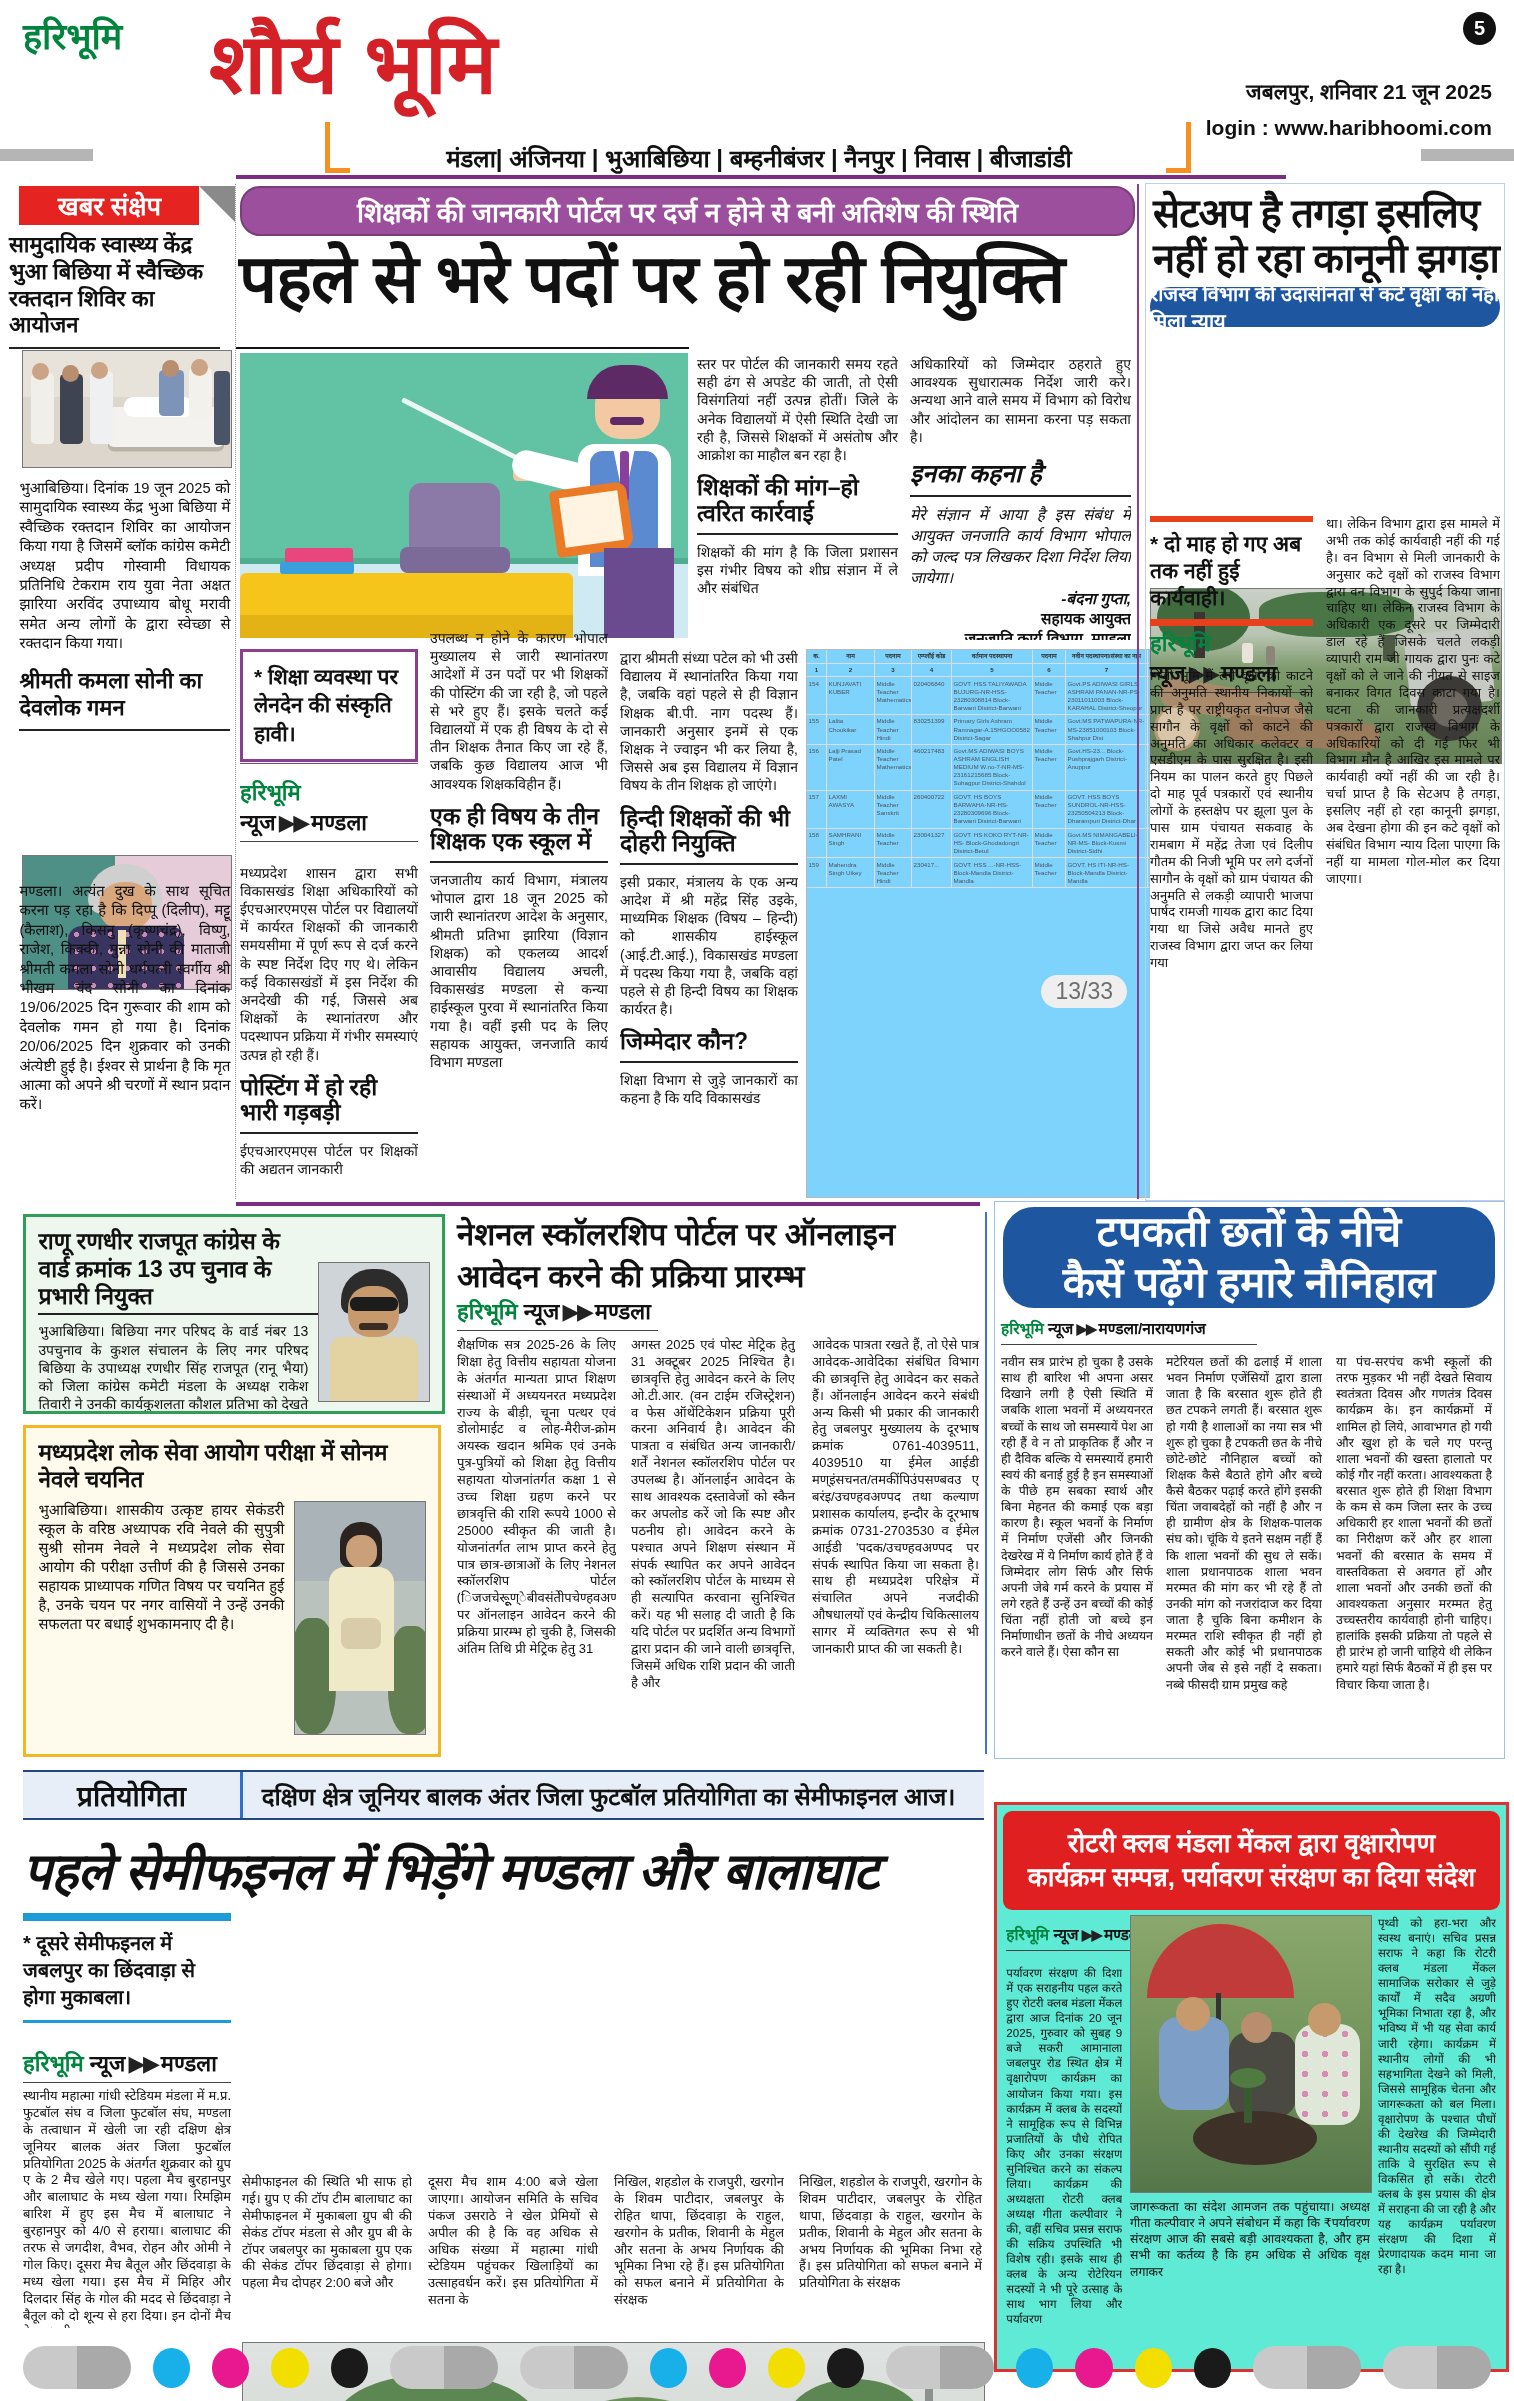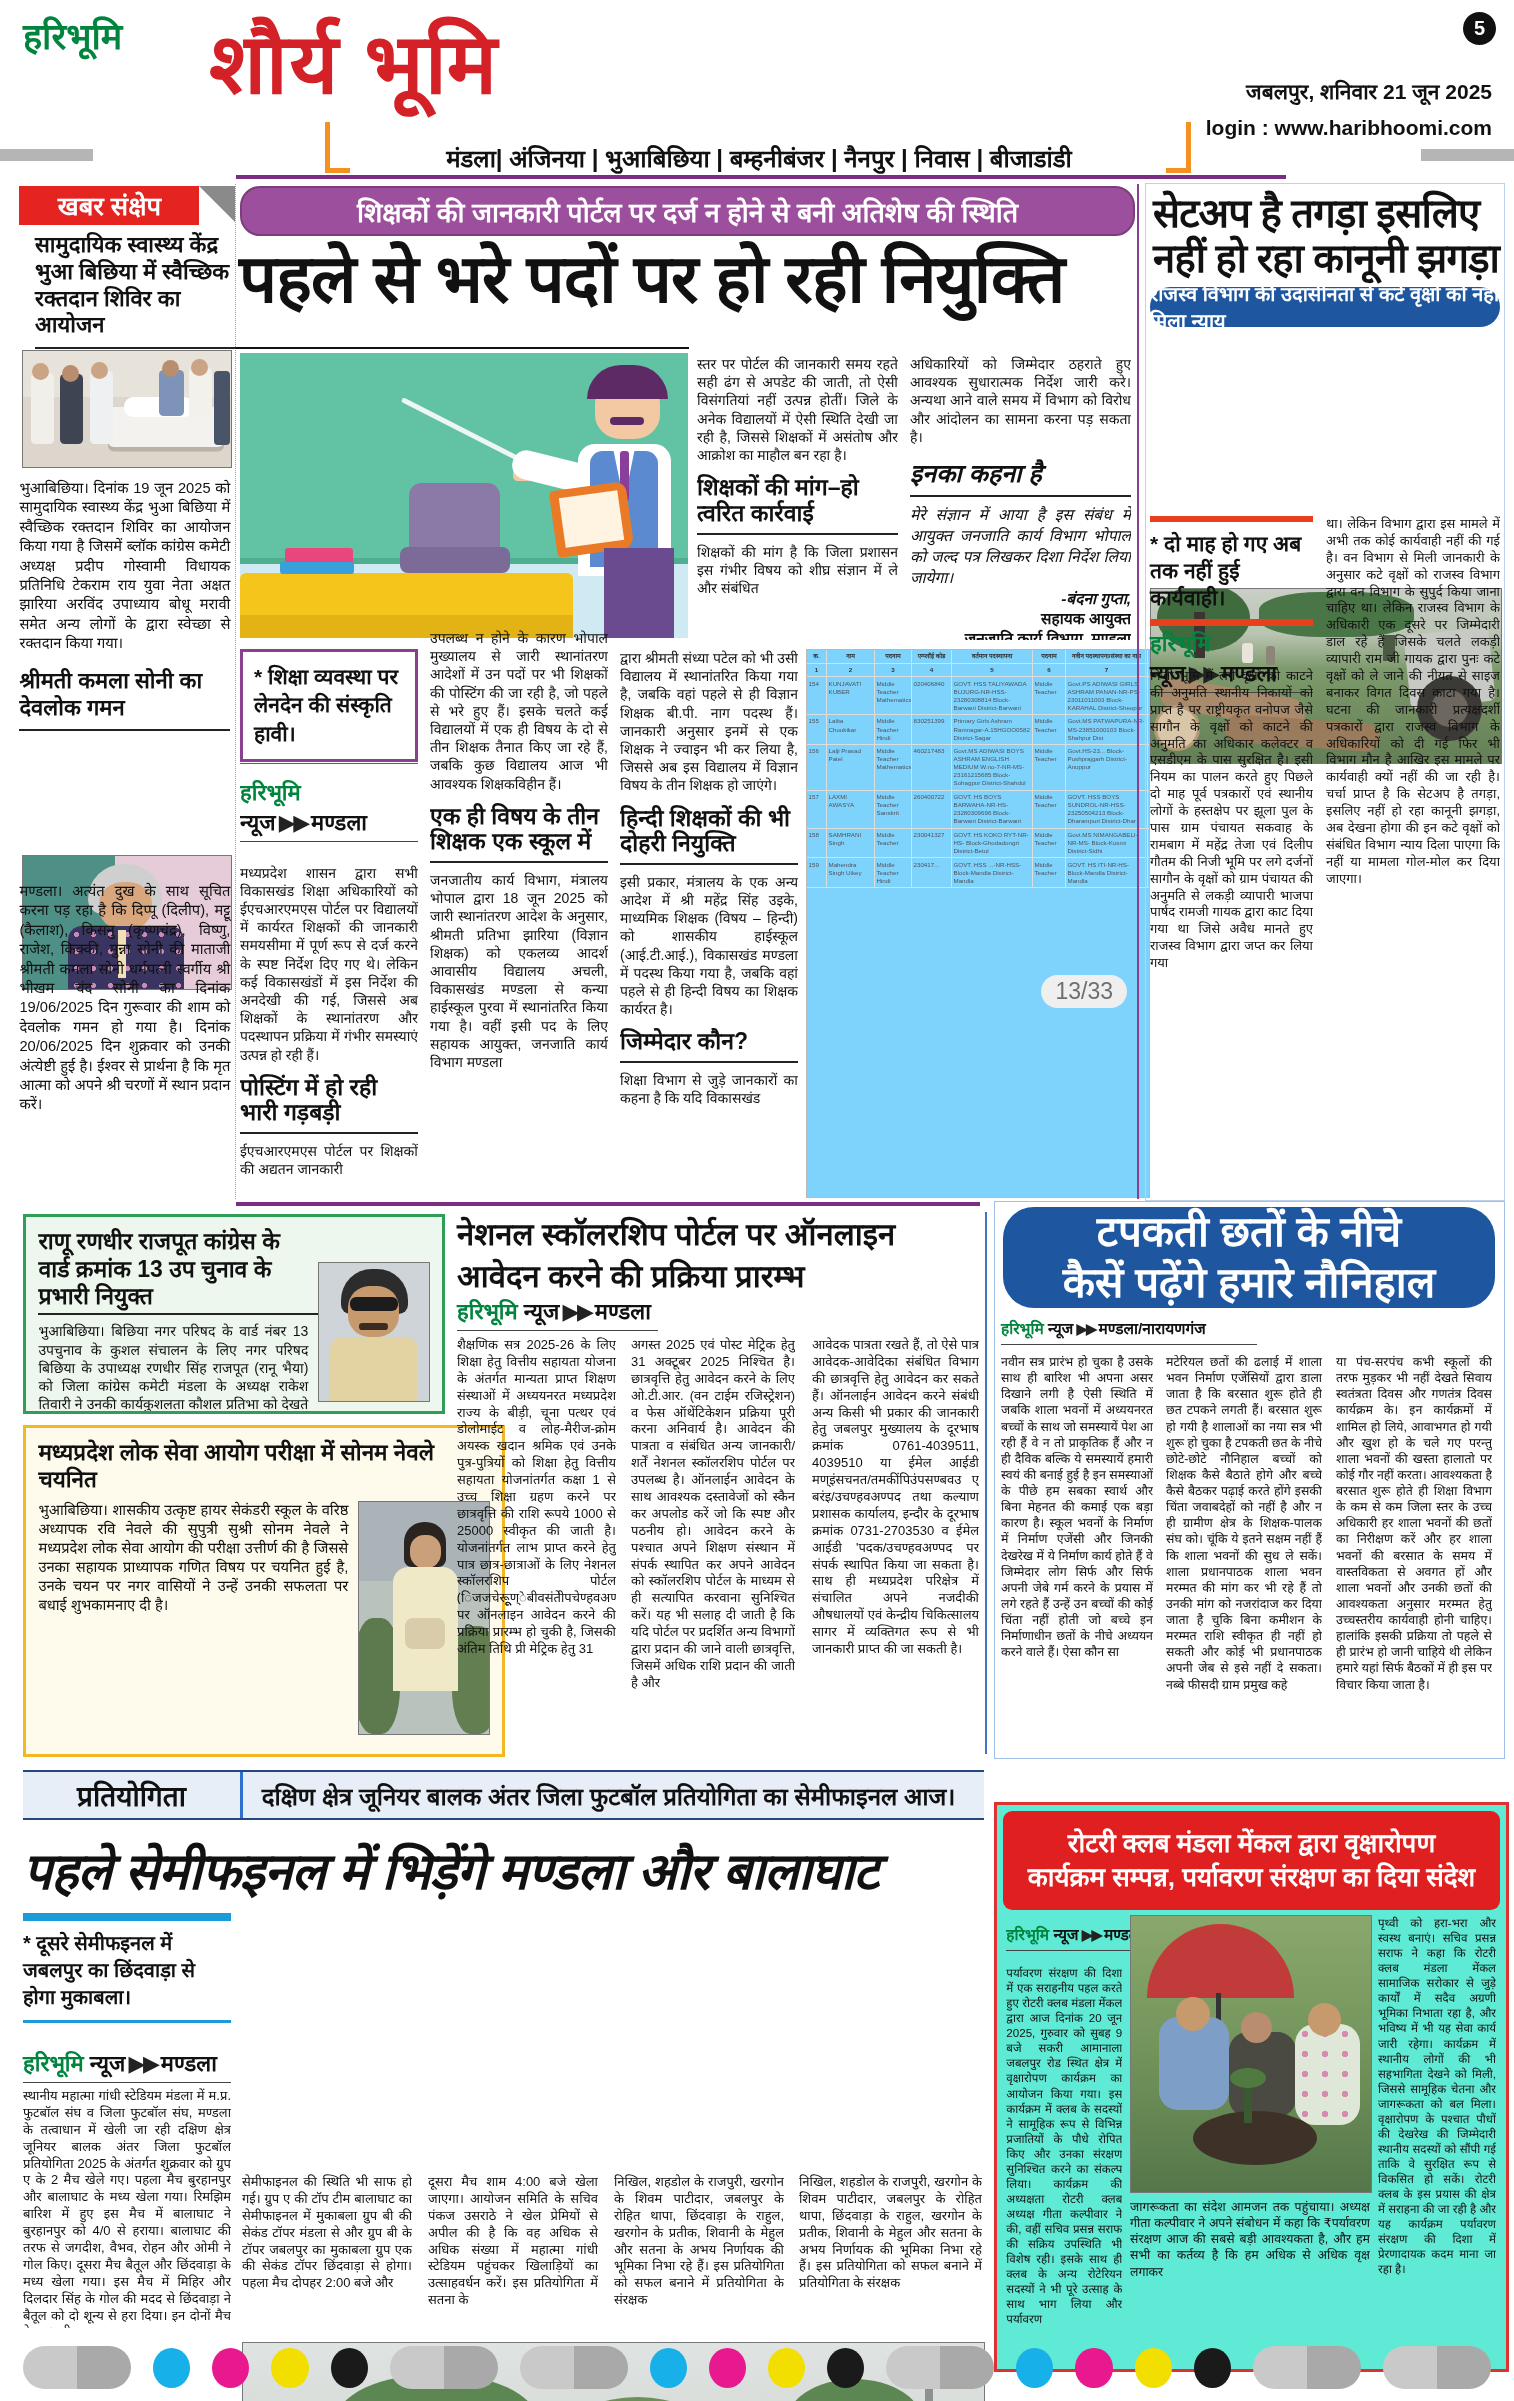--- a/index.html
+++ b/index.html
@@ -97,21 +97,21 @@
   <div class="abs bracket-l" style="left:325px;top:122px;"></div>
   <div class="abs bracket-r" style="left:1166px;top:122px;"></div>
   <div class="abs locstrip" style="left:356px;top:141px;width:806px;">मंडला| अंजिनया | भुआबिछिया | बम्हनीबंजर | नैनपुर | निवास | बीजाडांडी</div>
   <div class="abs purple-rule" style="left:236px;top:175px;width:1050px;"></div>
 
   <div class="abs vdot" style="left:235px;top:184px;height:1015px;"></div>
 
   <div class="abs redbanner" style="left:19.4px;top:186px;width:180px;height:39px;">खबर संक्षेप</div>
   <div class="abs banner-tri" style="left:199px;top:186px;"></div>
 
-  <div class="abs railhead" style="left:35px;top:232px;width:211px;">सामुदायिक स्वास्थ्य केंद्र भुआ बिछिया में स्वैच्छिक रक्तदान शिविर का आयोजन</div>
+  <div class="abs railhead" style="left:9px;top:232px;width:211px;">सामुदायिक स्वास्थ्य केंद्र भुआ बिछिया में स्वैच्छिक रक्तदान शिविर का आयोजन</div>
 
   <div class="abs photo" style="left:22px;top:350px;width:208px;height:116px;background:#ddd6cc;">
     <div class="fig" style="left:0;top:0;width:100%;height:40%;background:#e7e2da;"></div>
     <div class="fig" style="left:85px;top:56px;width:116px;height:40px;background:#f4f2ee;border-radius:6.2px;box-shadow:0 4.6px 0 #b9b2a6;"></div>
     <div class="fig" style="left:101px;top:46px;width:70px;height:20px;background:#fff;border-radius:9.3px;"></div>
     <div class="fig" style="left:7.7px;top:22px;width:23px;height:71px;background:#f1efe9;border-radius:4.6px;"></div>
     <div class="fig" style="left:9.3px;top:12.4px;width:17px;height:17px;background:#caa484;border-radius:50%;"></div>
     <div class="fig" style="left:37px;top:23px;width:23px;height:70px;background:#3e4452;border-radius:4.6px;"></div>
     <div class="fig" style="left:39px;top:14px;width:17px;height:17px;background:#b98e6e;border-radius:50%;"></div>
     <div class="fig" style="left:67px;top:20px;width:23px;height:73px;background:#eef0f2;border-radius:4.6px;"></div>
@@ -337,21 +337,21 @@
       <div class="fig" style="left:22px;top:6.2px;width:67px;height:45px;background:#2c2c2c;border-radius:31px 31px 9.3px 9.3px;"></div>
       <div class="fig" style="left:29px;top:23px;width:51px;height:51px;background:#c79a6e;border-radius:42%;"></div>
       <div class="fig" style="left:31px;top:34px;width:48px;height:14px;background:#1c1c1c;border-radius:6.2px;"></div>
       <div class="fig" style="left:40px;top:60px;width:29px;height:7px;background:#3a2c22;border-radius:3.1px;"></div>
       <div class="fig" style="left:11px;top:74px;width:88px;height:64px;background:#e3d3a3;border-radius:12.4px 12.4px 0 0;"></div>
     </div>
     <div class="boxhead">राणू रणधीर राजपूत कांग्रेस के वार्ड क्रमांक 13 उप चुनाव के प्रभारी नियुक्त</div>
     <div class="p just" style="font-size:14px;">भुआबिछिया। बिछिया नगर परिषद के वार्ड नंबर 13 उपचुनाव के कुशल संचालन के लिए नगर परिषद बिछिया के उपाध्यक्ष  रणधीर सिंह राजपूत (रानू भैया) को जिला कांग्रेस कमेटी मंडला के अध्यक्ष राकेश तिवारी ने उनकी कार्यकुशलता कौशल प्रतिभा को देखते हुए उन्हें वार्ड 13  का  कांग्रेश की ओर से प्रभारी नियुक्त किया गया है, उनकी नियुक्ति से कग्रेस कार्यकर्ताओं में हर्ष व्याप्त है।</div>
   </div>
 
-  <div class="abs yellowbox clip" style="left:23px;top:1425px;width:482px;height:332px;padding:11px 12.4px;box-sizing:border-box;">
+  <div class="abs yellowbox clip" style="left:23px;top:1425px;width:418px;height:332px;padding:11px 12.4px;box-sizing:border-box;">
     <div class="boxhead2">मध्यप्रदेश लोक सेवा आयोग परीक्षा में सोनम नेवले चयनित</div>
     <div class="photo" style="float:right;width:130px;height:232px;margin:0 0 6.2px 9.3px;background:#b9c2bc;">
       <div class="fig" style="left:0;top:0;width:100%;height:34%;background:#aab4b8;"></div>
       <div class="fig" style="left:-4.6px;top:116px;width:46px;height:116px;background:#5d7a4e;border-radius:40%;"></div>
       <div class="fig" style="left:93px;top:124px;width:46px;height:108px;background:#637f52;border-radius:40%;"></div>
       <div class="fig" style="left:45px;top:20px;width:42px;height:45px;background:#2a2320;border-radius:20px 20px 7.7px 7.7px;"></div>
       <div class="fig" style="left:51px;top:33px;width:31px;height:33px;background:#caa07a;border-radius:45%;"></div>
       <div class="fig" style="left:34px;top:65px;width:65px;height:124px;background:#efe9c8;border-radius:15.5px 15.5px 0 0;"></div>
       <div class="fig" style="left:46px;top:116px;width:40px;height:31px;background:#d9ccab;border-radius:7.7px;"></div>
     </div>

